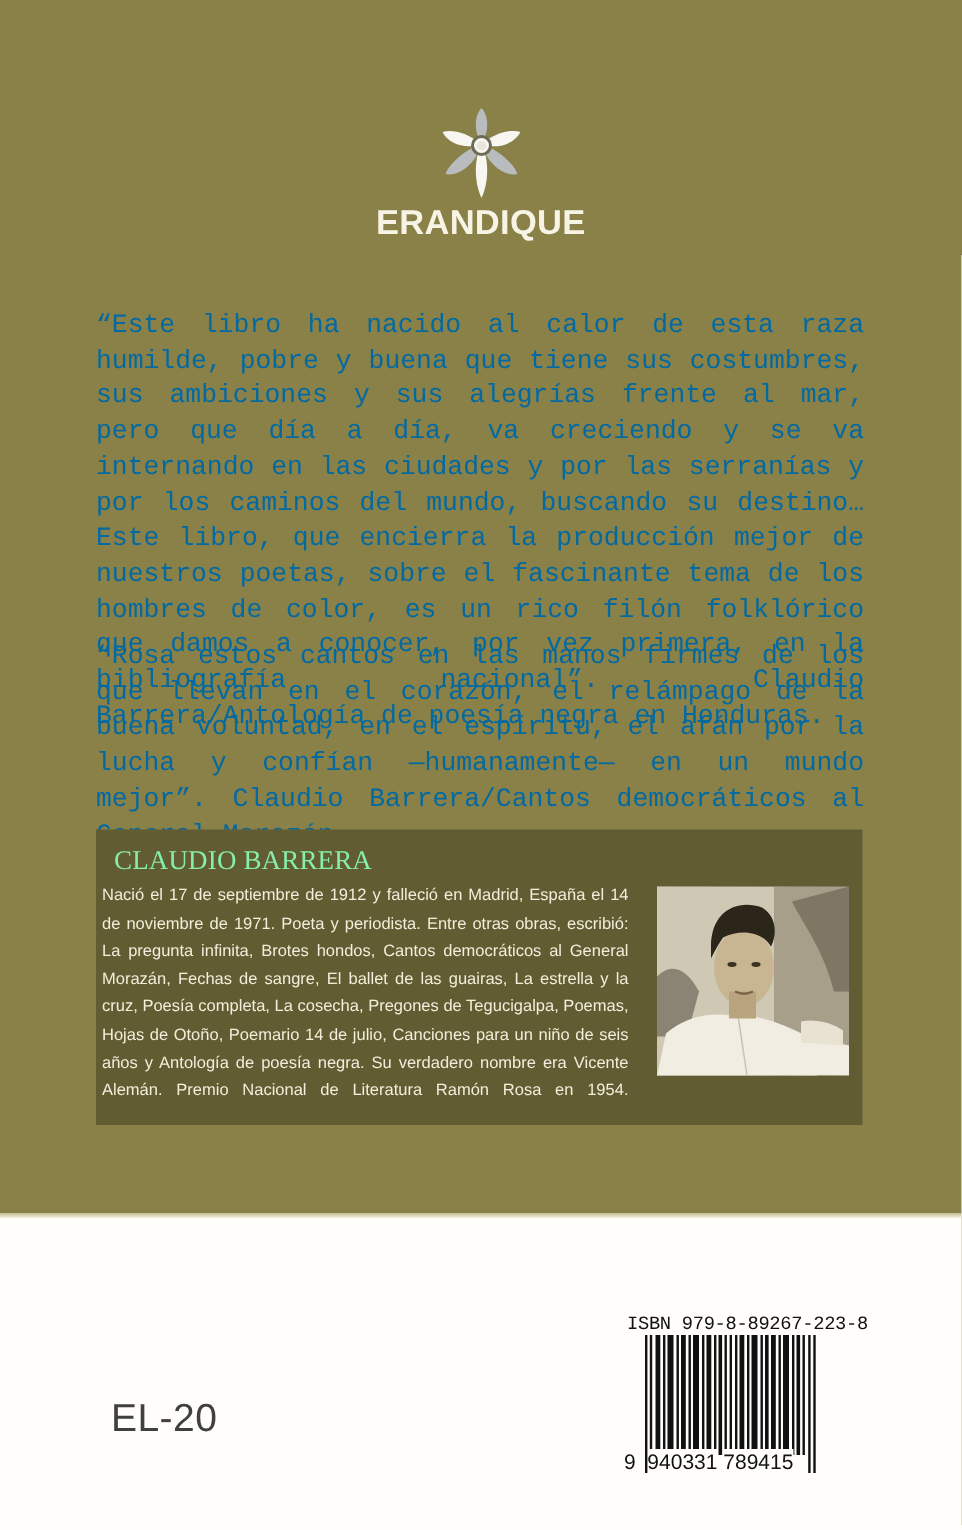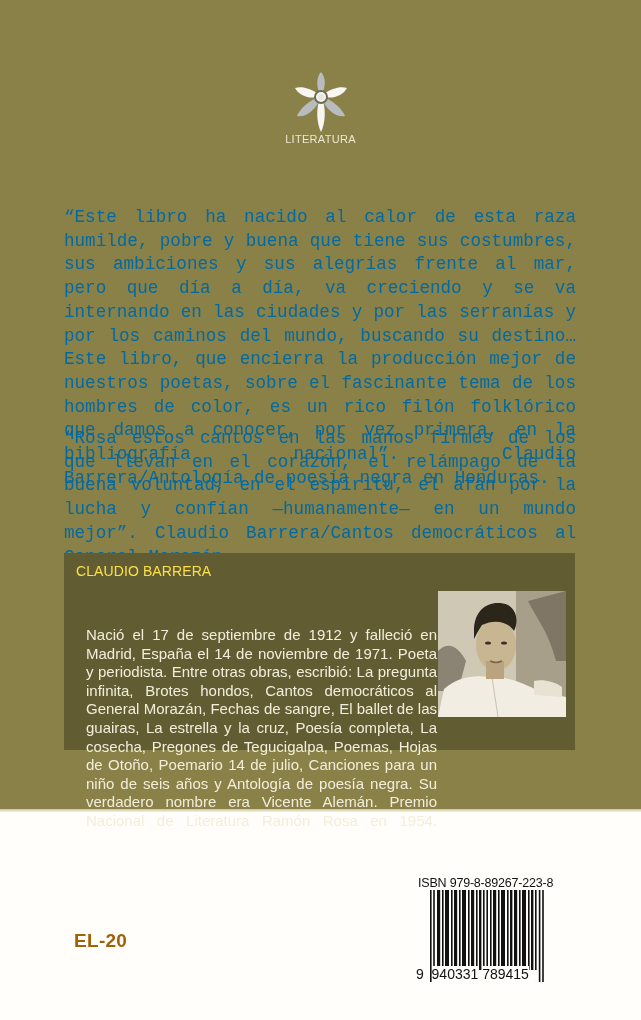--- a/index.html
+++ b/index.html
@@ -37,45 +37,45 @@
   }
   .quote1 { top: 206px; }
   .quote2 { top: 427px; }
 
   .bio-box {
     position: absolute; left: 64px; top: 553px; width: 511px; height: 197px;
     background: #625c33;
   }
   .bio-name {
     position: absolute; left: 12px; top: 10px;
-    font-size: 14px; font-weight: normal; color: #fde047; letter-spacing: 0.1px;
+    font-size: 18px; font-weight: normal; color: #86efac; letter-spacing: 0.1px; font-family: Liberation Serif, serif;
   }
   .bio-text {
-    position: absolute; left: 22px; top: 35px; width: 351px;
-    font-size: 15px; line-height: 18.6px; color: #f2eedb;
-    text-align: justify; text-align-last: justify; margin-top: 38px;
+    position: absolute; left: 4px; top: 35px; width: 351px;
+    font-size: 11px; line-height: 18.6px; color: #f2eedb;
+    text-align: justify; text-align-last: justify;
   }
   .bio-photo {
     position: absolute; left: 374px; top: 38px; width: 128px; height: 126px;
     background:
       radial-gradient(ellipse 22px 28px at 55px 50px, #c9b794 0%, #b5a27c 60%, transparent 62%),
       radial-gradient(ellipse 30px 22px at 48px 20px, #2a2418 0%, #2a2418 70%, transparent 72%),
       radial-gradient(ellipse 70px 38px at 50px 126px, #f1ece0 0%, #e6dfcf 80%, transparent 82%),
       linear-gradient(120deg, #d9d2bf 0%, #a59c84 45%, #7a7058 70%, #cfc6b1 100%);
     overflow: hidden;
   }
 
   .code {
     position: absolute; left: 74px; top: 930px;
-    font-size: 19px; font-weight: bold; color: #a16207; letter-spacing: 0.3px;
+    font-size: 26px; font-weight: normal; color: #404040; letter-spacing: 0.3px;
   }
 
   .isbn-label {
     position: absolute; left: 418px; top: 876px;
-    font-size: 12.5px; color: #111; letter-spacing: -0.2px;
+    font-size: 12.5px; color: #111; letter-spacing: -0.2px; font-family: Liberation Mono, monospace;
   }
   .barcode {
     position: absolute; left: 430px; top: 890px; width: 114px; height: 92px;
   }
   .barcode-digits {
     position: absolute; left: 416px; top: 966px;
     font-size: 14px; color: #111; letter-spacing: 0px; white-space: pre;
     background: transparent;
   }
   .barcode-digits span { background: #fffefb; }
@@ -92,21 +92,21 @@
     <path d="M26 24 C20 14 22 4 26 0 C30 4 32 14 26 24 Z" fill="#b9bcbf"></path>
     <path d="M26 24 C14 28 4 38 2 44 C10 46 22 38 26 24 Z" fill="#b9bcbf"></path>
     <path d="M26 24 C38 28 48 38 50 44 C42 46 30 38 26 24 Z" fill="#b9bcbf"></path>
 
     <path d="M26 24 C16 16 6 14 0 16 C4 24 16 28 26 24 Z" fill="#f7f6f0"></path>
     <path d="M26 24 C36 16 46 14 52 16 C48 24 36 28 26 24 Z" fill="#f7f6f0"></path>
     <path d="M26 24 C20 36 22 52 26 60 C30 52 32 36 26 24 Z" fill="#f7f6f0"></path>
     <circle cx="26" cy="25" r="6" fill="#f7f6f0" stroke="#6d6a55" stroke-width="2"></circle>
     <circle cx="26" cy="25" r="3.2" fill="#e9e6da"></circle>
   </svg>
-  <div class="logo-sub">LITERATURA</div>
+  <div class="logo-title">ERANDIQUE</div>
 </div>
 
 <p class="quote quote1">“Este libro ha nacido al calor de esta raza humilde, pobre y buena que tiene sus costumbres, sus ambiciones y sus alegrías frente al mar, pero que día a día, va creciendo y se va internando en las ciudades y por las serranías y por los caminos del mundo, buscando su destino… Este libro, que encierra la producción mejor de nuestros poetas, sobre el fascinante tema de los hombres de color, es un rico filón folklórico que damos a conocer, por vez primera, en la bibliografía nacional”. Claudio Barrera/Antología de poesía negra en Honduras.</p>
 <p class="quote quote2">“Rosa estos cantos en las manos firmes de los que llevan en el corazón, el relámpago de la buena voluntad, en el espíritu, el afán por la lucha y confían —humanamente— en un mundo mejor”. Claudio Barrera/Cantos democráticos al General Morazán.</p>
 
 <div class="bio-box">
   <div class="bio-name">CLAUDIO BARRERA</div>
   <p class="bio-text">Nació el 17 de septiembre de 1912 y falleció en Madrid, España el 14 de noviembre de 1971. Poeta y periodista. Entre otras obras, escribió: La pregunta infinita, Brotes hondos, Cantos democráticos al General Morazán, Fechas de sangre, El ballet de las guairas, La estrella y la cruz, Poesía completa, La cosecha, Pregones de Tegucigalpa, Poemas, Hojas de Otoño, Poemario 14 de julio, Canciones para un niño de seis años y Antología de poesía negra. Su verdadero nombre era Vicente Alemán. Premio Nacional de Literatura Ramón Rosa en 1954.</p>
   <div class="bio-photo">
     <svg width="128" height="126" viewBox="0 0 128 126">

